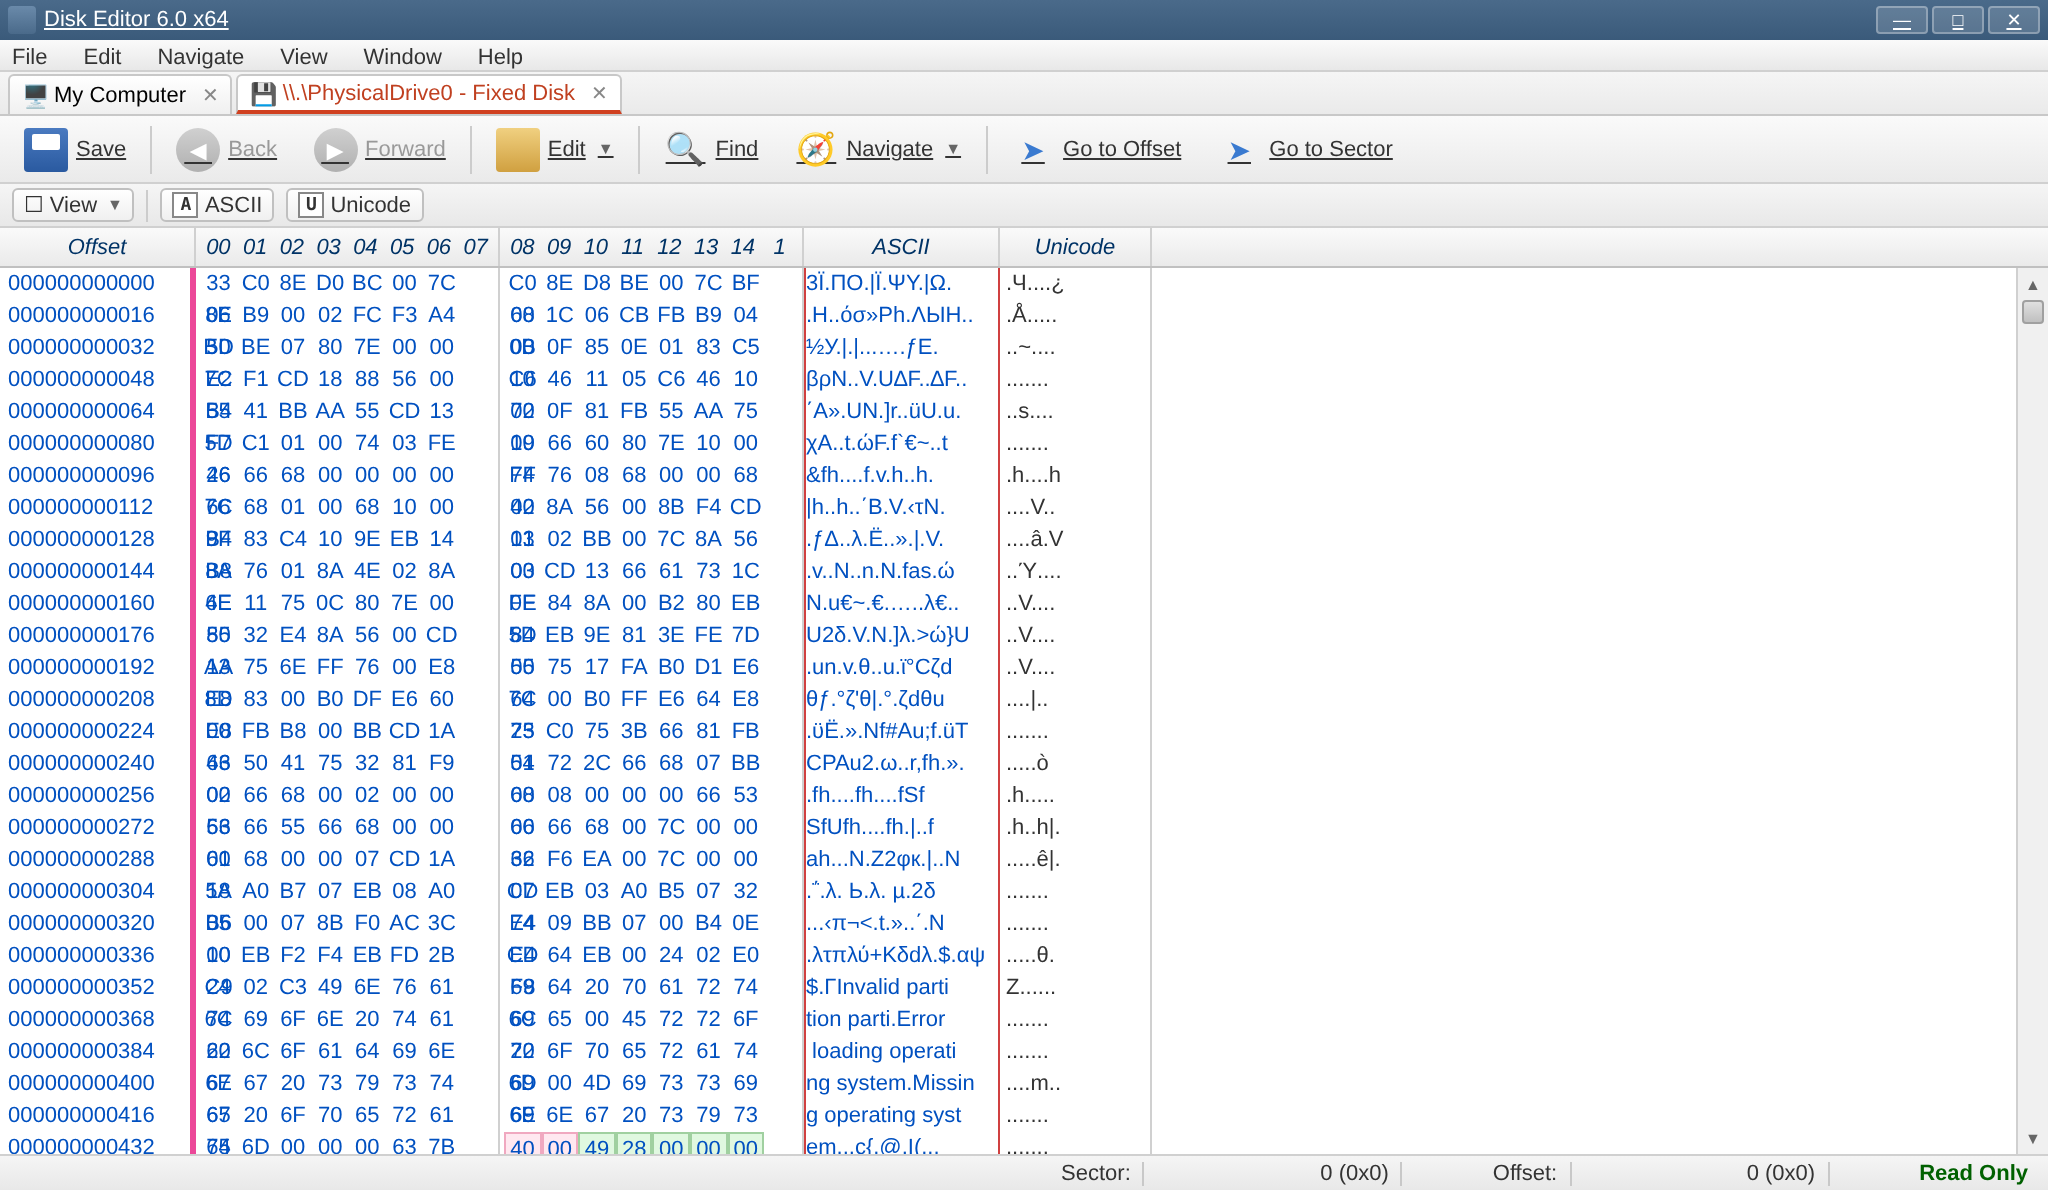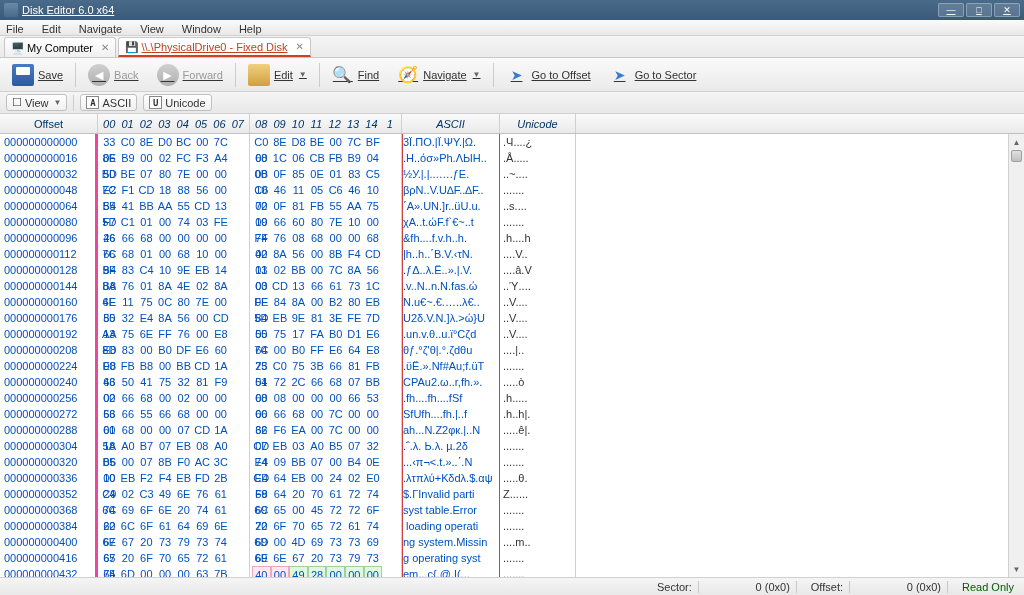--- a/index.html
+++ b/index.html
@@ -15,21 +15,21 @@
 
 .menubar { height: 16px; background: linear-gradient(#fafafa,#e8e8e8); display: flex; align-items: flex-end; font-size: 11px; color: #333; padding: 0 6px; gap: 18px; border-bottom: 1px solid #d0d0d0; }
 .menubar span { cursor: default; }
 
 
 .tabs { height: 22px; background: linear-gradient(#f5f5f5,#eaeaea); display: flex; align-items: flex-end; padding: 0 4px; gap: 2px; border-bottom: 1px solid #c8c8c8; }
 .tab { height: 20px; display: flex; align-items: center; padding: 0 6px; font-size: 11px; border: 1px solid #c8c8c8; border-bottom: none; border-radius: 3px 3px 0 0; background: linear-gradient(#fff,#f0f0f0); gap: 4px; }
 .tab.active { border-bottom: 2px solid #d04020; background: #fff; }
 .tab .tabicon { width: 12px; height: 12px; display:inline-block; }
 .tab .closebtn { color: #888; font-size: 10px; margin-left: 4px; }
-.tab.active .label { color: #c04020; text-decoration: underline; }
+.tab.active .label { color: #c04020; }
 
 
 .toolbar { height: 34px; background: linear-gradient(#fafafa,#eaeaea); display: flex; align-items: center; padding: 0 6px; gap: 6px; border-bottom: 1px solid #d0d0d0; font-size: 11px; color: #333; text-decoration: underline; }
 .tbtn { display: flex; align-items: center; gap: 4px; padding: 3px 6px; border-radius: 3px; }
 .tbtn.disabled { color: #999; }
 .tbtn .ico { width: 22px; height: 22px; display: flex; align-items: center; justify-content: center; font-size: 14px; }
 .ico-save { width:22px;height:22px;background:linear-gradient(#4a7ac0,#2a5aa0);border-radius:2px;position:relative; }
 .ico-save::after{content:"";position:absolute;left:4px;top:3px;width:14px;height:8px;background:#fff;border-radius:1px;}
 .ico-circle { width:22px;height:22px;border-radius:50%;background:linear-gradient(#d0d0d0,#b0b0b0);display:flex;align-items:center;justify-content:center;color:#fff;font-size:12px;}
 .ico-edit{width:22px;height:22px;background:linear-gradient(#f0d080,#d0a040);border-radius:2px;}
@@ -43,21 +43,21 @@
 
 
 .subtoolbar { height: 22px; background: linear-gradient(#f5f5f5,#e8e8e8); display: flex; align-items: center; padding: 0 6px; gap: 6px; font-size: 11px; color: #333; border-bottom: 1px solid #d0d0d0; }
 .sbtn { display: flex; align-items: center; gap: 3px; padding: 1px 5px; border: 1px solid #c0c0c0; background: linear-gradient(#fff,#f0f0f0); border-radius: 3px; }
 .sbtn .box { width: 13px; height: 13px; border: 1px solid #888; background: #fff; display: flex; align-items: center; justify-content: center; font-size: 9px; font-weight: bold; font-family: monospace; }
 
 
 .hexview { flex: 1; overflow: hidden; display: flex; flex-direction: column; font-family: Consolas, monospace; font-size: 11px; position: relative; background:#fff;}
 .hexheader { display: flex; height: 20px; border-bottom: 1px solid #c0c0c0; background: linear-gradient(#fafafa,#eaeaea); }
 .hexheader > div { display: flex; align-items: center; justify-content: center; border-right: 1px solid #d0d0d0; color: #003366; }
-.col-offset { width: 98px; }
+.col-offset { width: 98px; font-style: italic; }
 .col-hex { width: 304px; gap: 0; font-style: italic; padding: 0 2px; }
 .col-hex span { width: 18.6px; text-align: center; display:inline-block; }
 .col-ascii { width: 98px; font-style: italic; }
 .col-unicode { width: 76px; font-style: italic; }
 
 .hexbody { flex: 1; overflow-y: hidden; position: relative; }
 .hexrow { display: flex; height: 16px; line-height: 16px; }
 .hexrow .offset { width: 98px; text-align: left; padding-left: 4px; border-right: 3px solid #ec4899; color: #0050c0; }
 .hexrow .bytes { width: 152px; padding: 0 2px; border-right: 1px solid #d0d0d0; color: #0050c0; }
 .hexrow .bytes span { width: 18.6px; display: inline-block; text-align: center; }
@@ -69,22 +69,22 @@
 .hl-green { background: #e0f8e0; border: 1px solid #a0d0a0; }
 .ascii.bordered { border-left:1px solid #d04040; border-right:1px solid #d04040; }
 
 .scrollbar { position: absolute; right: 0; top: 0; bottom: 0; width: 16px; background: #f0f0f0; border-left: 1px solid #d0d0d0; }
 .scrollbar .thumb { position: absolute; left: 2px; right: 2px; top: 16px; height: 12px; background: linear-gradient(#e0e0e0,#c0c0c0); border: 1px solid #a0a0a0; border-radius: 2px; }
 .scrollbar .arr { height: 16px; display:flex;align-items:center;justify-content:center;font-size:8px;color:#666; }
 .scrollbar .arr.bot { position:absolute;left:0;right:0;bottom:0; }
 
 
 .statusbar { height: 18px; background: linear-gradient(#f5f5f5,#e8e8e8); display: flex; align-items: center; font-size: 11px; color: #333; justify-content: flex-end; padding: 0 4px; gap: 8px; border-top: 1px solid #d0d0d0; }
-.statusbar .cell { padding: 0 6px; border-right: 1px solid #c8c8c8; }
-.statusbar .cell:last-child { border-right: none; color: #006000; font-weight: 400; }
+.statusbar .cell { padding: 0 6px; border-right: 1px solid #c8c8c8; margin-left: 31px; }
+.statusbar .cell:last-child { border-right: none; color: #006000; font-weight: 700; }
 </style>
 </head>
 <body>
 
 <div class="titlebar">
   <div class="icon"></div>
   <div class="title">Disk Editor 6.0 x64</div>
   <div class="winbtns">
     <div class="winbtn">—</div>
     <div class="winbtn">□</div>
@@ -357,21 +357,21 @@
         <div class="offset">000000000352</div>
         <div class="bytes"><span>24</span><span>02</span><span>C3</span><span>49</span><span>6E</span><span>76</span><span>61</span><span>6C</span></div>
         <div class="bytes bytes2"><span>69</span><span>64</span><span>20</span><span>70</span><span>61</span><span>72</span><span>74</span><span>69</span></div>
         <div class="ascii bordered">$.ΓInvalid parti</div>
         <div class="unicode">Ζ......</div>
       </div>
       <div class="hexrow">
         <div class="offset">000000000368</div>
         <div class="bytes"><span>74</span><span>69</span><span>6F</span><span>6E</span><span>20</span><span>74</span><span>61</span><span>62</span></div>
         <div class="bytes bytes2"><span>6C</span><span>65</span><span>00</span><span>45</span><span>72</span><span>72</span><span>6F</span><span>72</span></div>
-        <div class="ascii bordered">syst table.Error</div>
+        <div class="ascii bordered">tion parti.Error</div>
         <div class="unicode">.......</div>
       </div>
       <div class="hexrow">
         <div class="offset">000000000384</div>
         <div class="bytes"><span>20</span><span>6C</span><span>6F</span><span>61</span><span>64</span><span>69</span><span>6E</span><span>67</span></div>
         <div class="bytes bytes2"><span>20</span><span>6F</span><span>70</span><span>65</span><span>72</span><span>61</span><span>74</span><span>69</span></div>
         <div class="ascii bordered"> loading operati</div>
         <div class="unicode">.......</div>
       </div>
       <div class="hexrow">

